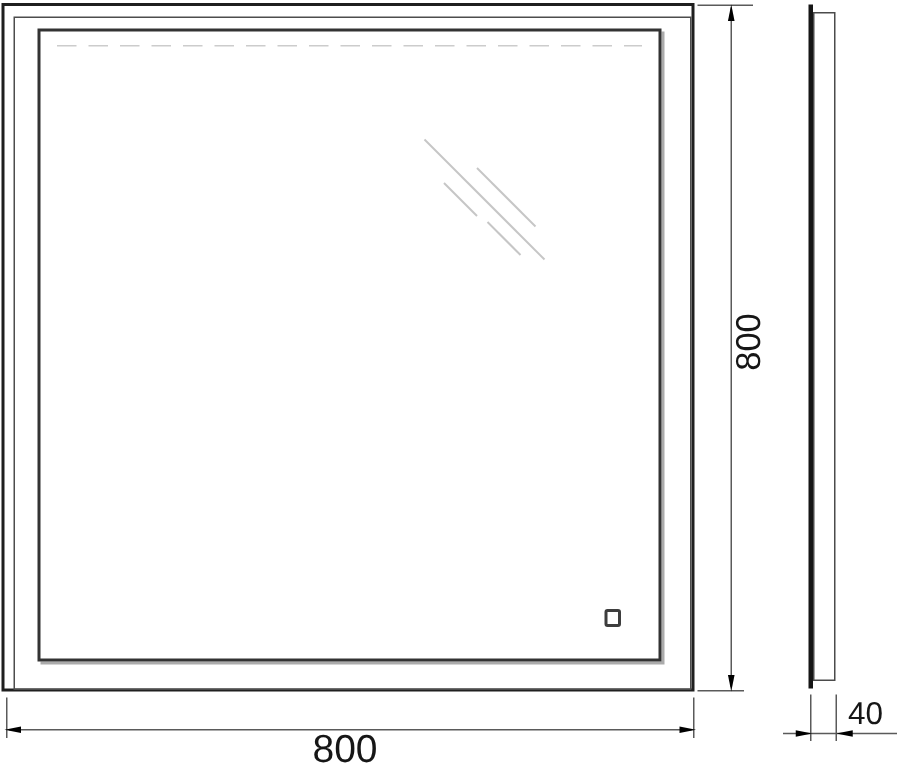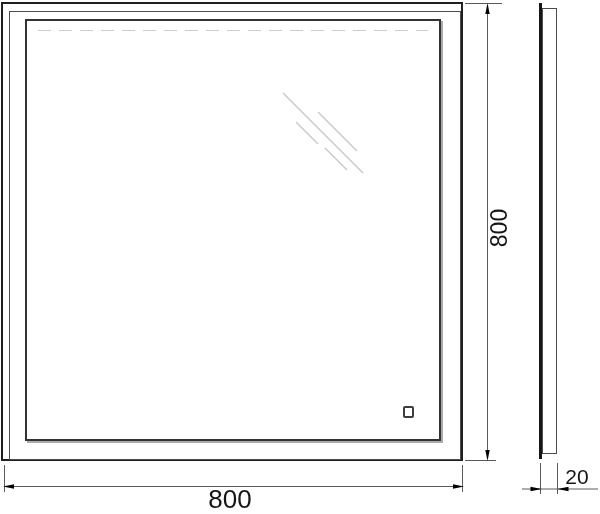--- a/index.html
+++ b/index.html
@@ -139,15 +139,15 @@
       <line x1="540.5" y1="463" x2="540.5" y2="494"></line>
       <line x1="557.5" y1="463" x2="557.5" y2="494"></line>
       <line x1="522" y1="489" x2="598" y2="489"></line>
     </g>
     <polygon points="541.5,489 530.5,486.8 530.5,491.2" fill="#000"></polygon>
     <polygon points="557.5,489 568.5,486.8 568.5,491.2" fill="#000"></polygon>
   </svg>
 
   <div class="dim-label height">800</div>
   <div class="dim-label width">800</div>
-  <div class="dim-label depth">20</div>
+  <div class="dim-label depth">40</div>
 
 </div>
 
 </body></html>

